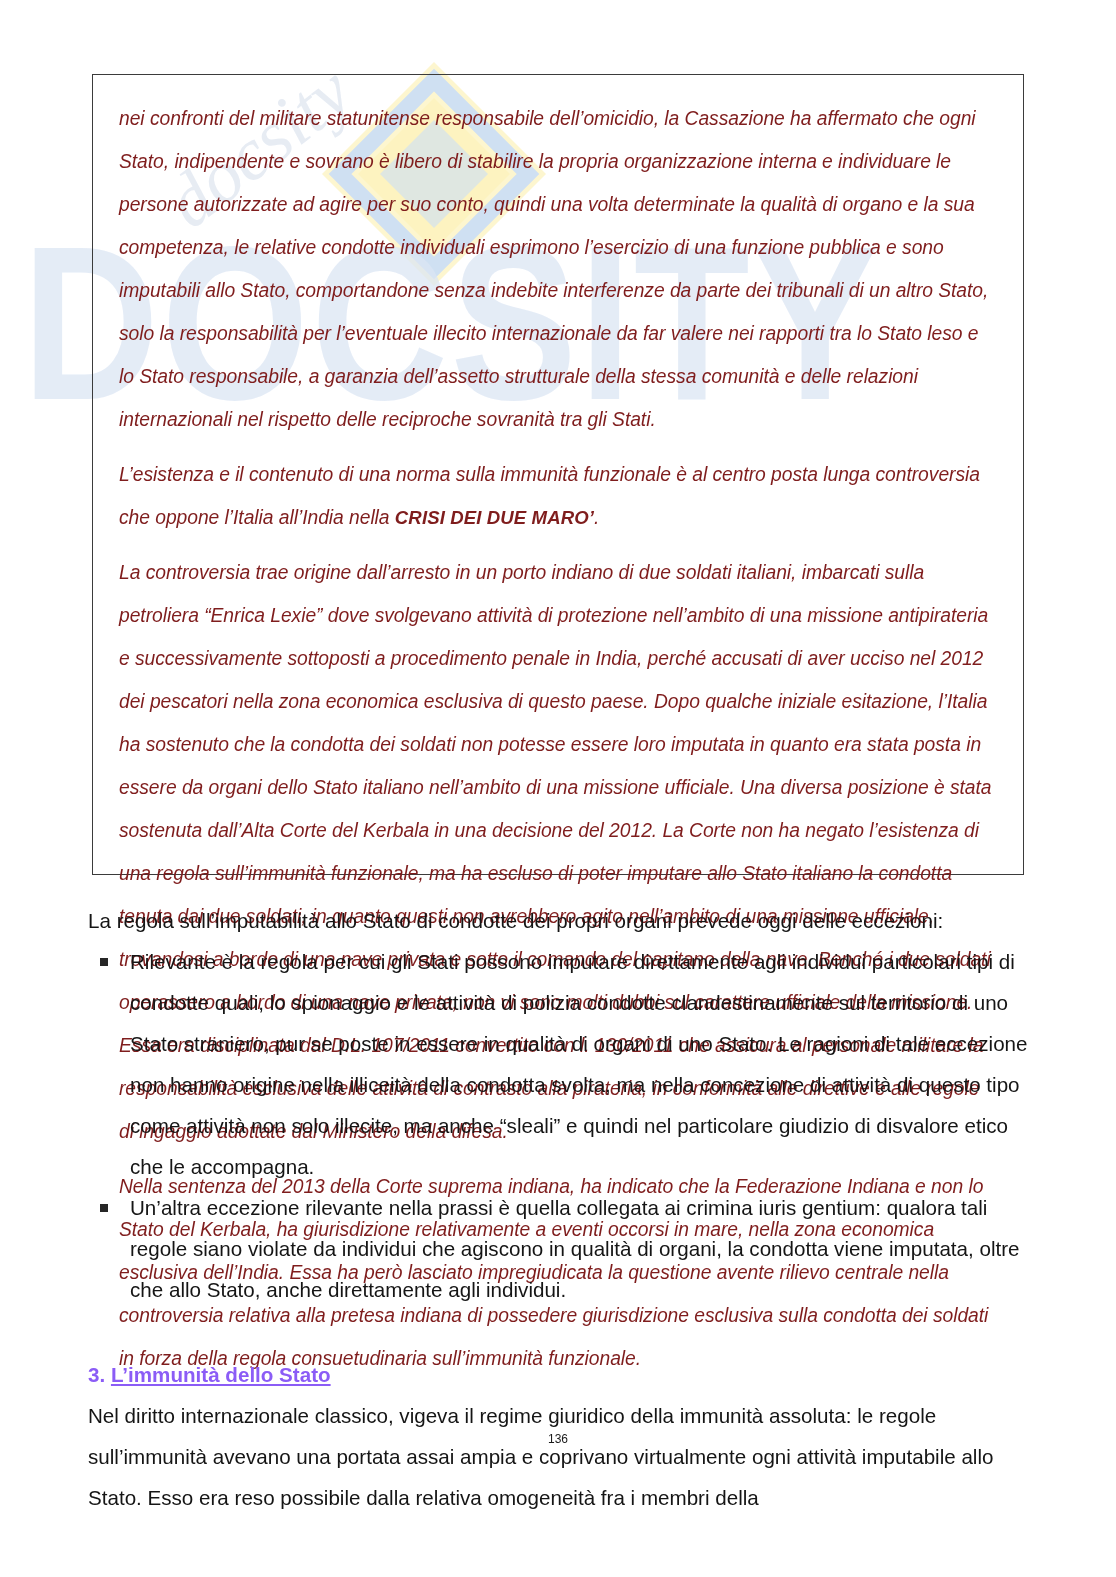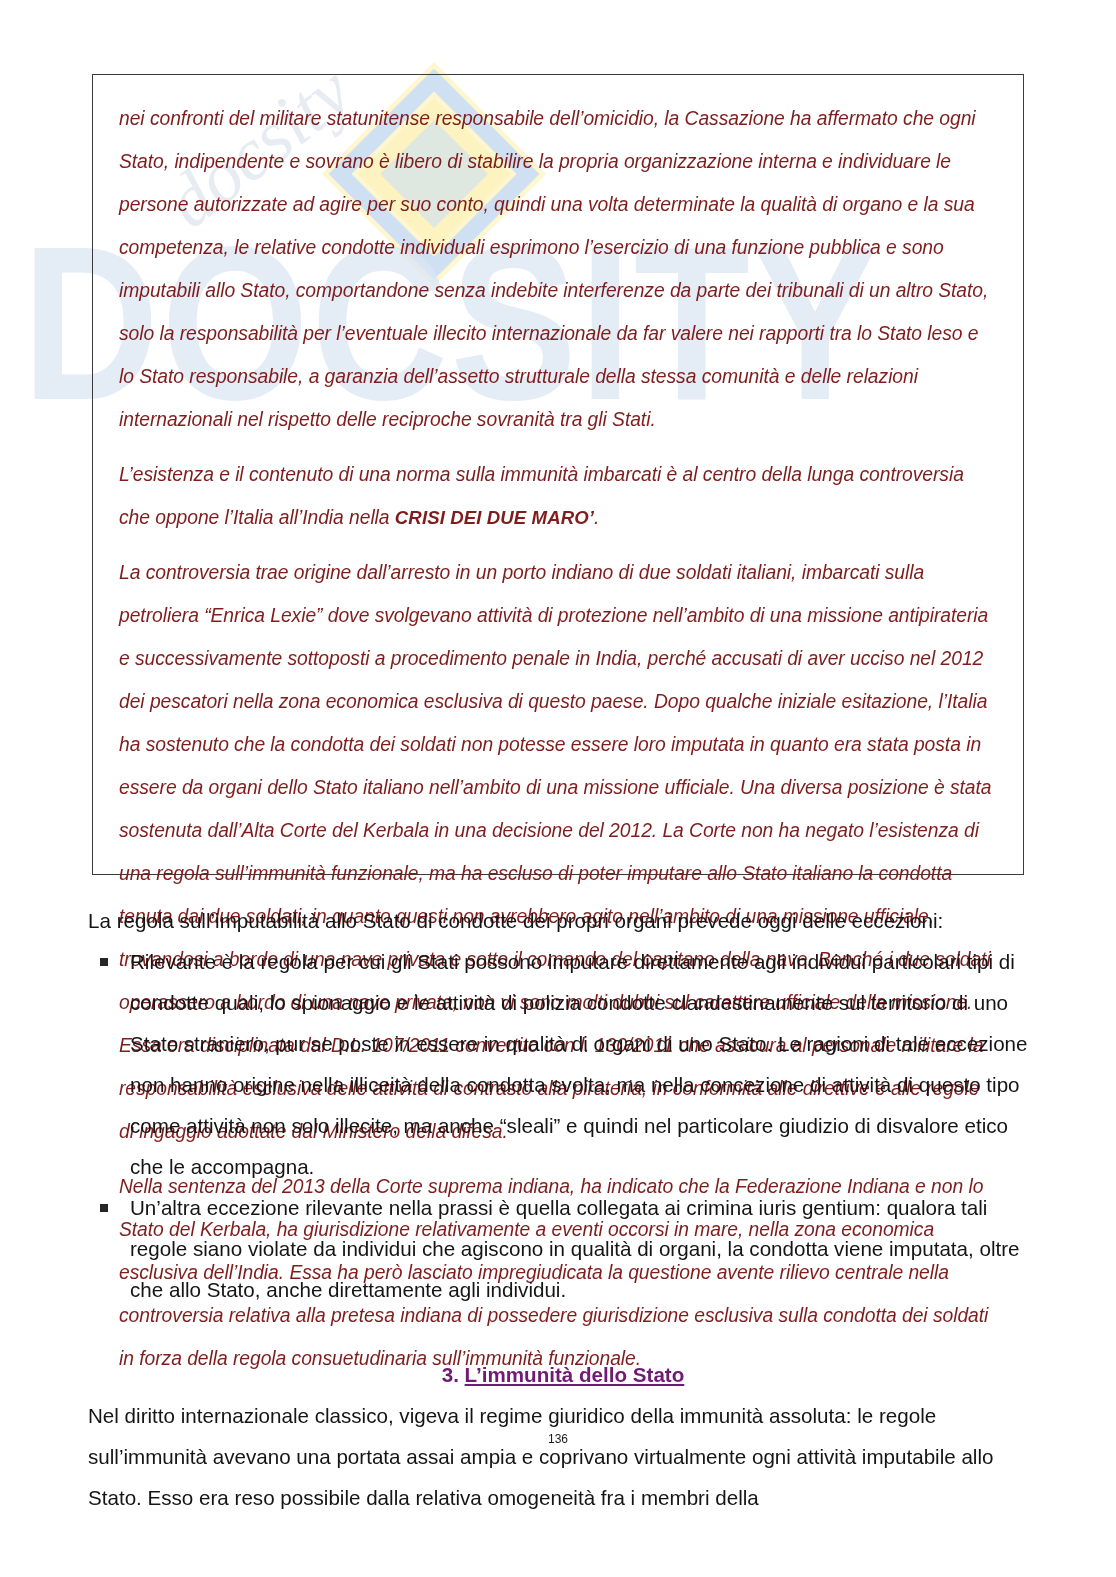--- a/index.html
+++ b/index.html
@@ -131,22 +131,21 @@
     background: #262626;
   }
   .spacer-md { height: 44px; }
 
   h3.section-heading {
     margin: 0;
     font-family: "Liberation Sans", sans-serif;
     font-size: 20.6px;
     line-height: 41px;
     font-weight: bold;
-    color: #701a75;
-    text-align: center;
+    color: #8b5cf6;
   }
   h3.section-heading .num { text-decoration: none; }
   h3.section-heading .ttl { text-decoration: underline; }
 
   .page-number {
     position: absolute;
     left: 0;
     right: 0;
     top: 1432px;
     text-align: center;
@@ -168,21 +167,21 @@
       <polygon points="116,62 170,116 116,170 62,116" fill="#cfe0f2" opacity=".65"></polygon>
     </svg>
     <div class="wm-letters">DOCSITY</div>
     <div class="wm-script">docsity</div>
   </div>
 
   <div class="content">
 
     <div class="quote-box">
       <p>nei confronti del militare statunitense responsabile dell’omicidio, la Cassazione ha affermato che ogni Stato, indipendente e sovrano è libero di stabilire la propria organizzazione interna e individuare le persone autorizzate ad agire per suo conto, quindi una volta determinate la qualità di organo e la sua competenza, le relative condotte individuali esprimono l’esercizio di una funzione pubblica e sono imputabili allo Stato, comportandone senza indebite interferenze da parte dei tribunali di un altro Stato, solo la responsabilità per l’eventuale illecito internazionale da far valere nei rapporti tra lo Stato leso e lo Stato responsabile, a garanzia dell’assetto strutturale della stessa comunità e delle relazioni internazionali nel rispetto delle reciproche sovranità tra gli Stati.</p>
-      <p><span>L’esistenza e il contenuto di una norma sulla immunità imbarcati è al centro della lunga controversia che oppone l’Italia all’India nella </span><span class="caps">CRISI DEI DUE MARO’</span><span>.</span></p>
+      <p><span>L’esistenza e il contenuto di una norma sulla immunità funzionale è al centro posta lunga controversia che oppone l’Italia all’India nella </span><span class="caps">CRISI DEI DUE MARO’</span><span>.</span></p>
       <p>La controversia trae origine dall’arresto in un porto indiano di due soldati italiani, imbarcati sulla petroliera “Enrica Lexie” dove svolgevano attività di protezione nell’ambito di una missione antipirateria e successivamente sottoposti a procedimento penale in India, perché accusati di aver ucciso nel 2012 dei pescatori nella zona economica esclusiva di questo paese. Dopo qualche iniziale esitazione, l’Italia ha sostenuto che la condotta dei soldati non potesse essere loro imputata in quanto era stata posta in essere da organi dello Stato italiano nell’ambito di una missione ufficiale. Una diversa posizione è stata sostenuta dall’Alta Corte del Kerbala in una decisione del 2012. La Corte non ha negato l’esistenza di una regola sull’immunità funzionale, ma ha escluso di poter imputare allo Stato italiano la condotta tenuta dai due soldati, in quanto questi non avrebbero agito nell’ambito di una missione ufficiale, trovandosi a bordo di una nave privata e sotto il comando del capitano della nave. Benché i due soldati operassero a bordo di una nave privata, non vi sono molti dubbi sul carattere ufficiale della missione. Essa era disciplinata dal D.L. 107/2011 convertito con l. 130/2011 che assicura al personale militare la responsabilità esclusiva delle attività di contrasto alla pirateria, in conformità alle direttive e alle regole di ingaggio adottate dal Ministero della difesa.</p>
       <p>Nella sentenza del 2013 della Corte suprema indiana, ha indicato che la Federazione Indiana e non lo Stato del Kerbala, ha giurisdizione relativamente a eventi occorsi in mare, nella zona economica esclusiva dell’India. Essa ha però lasciato impregiudicata la questione avente rilievo centrale nella controversia relativa alla pretesa indiana di possedere giurisdizione esclusiva sulla condotta dei soldati in forza della regola consuetudinaria sull’immunità funzionale.</p>
     </div>
 
     <div class="body-block">
       <p>La regola sull’imputabilità allo Stato di condotte dei propri organi prevede oggi delle eccezioni:</p>
 
       <ul class="bullets">
         <li>
           <span class="sq"></span>

